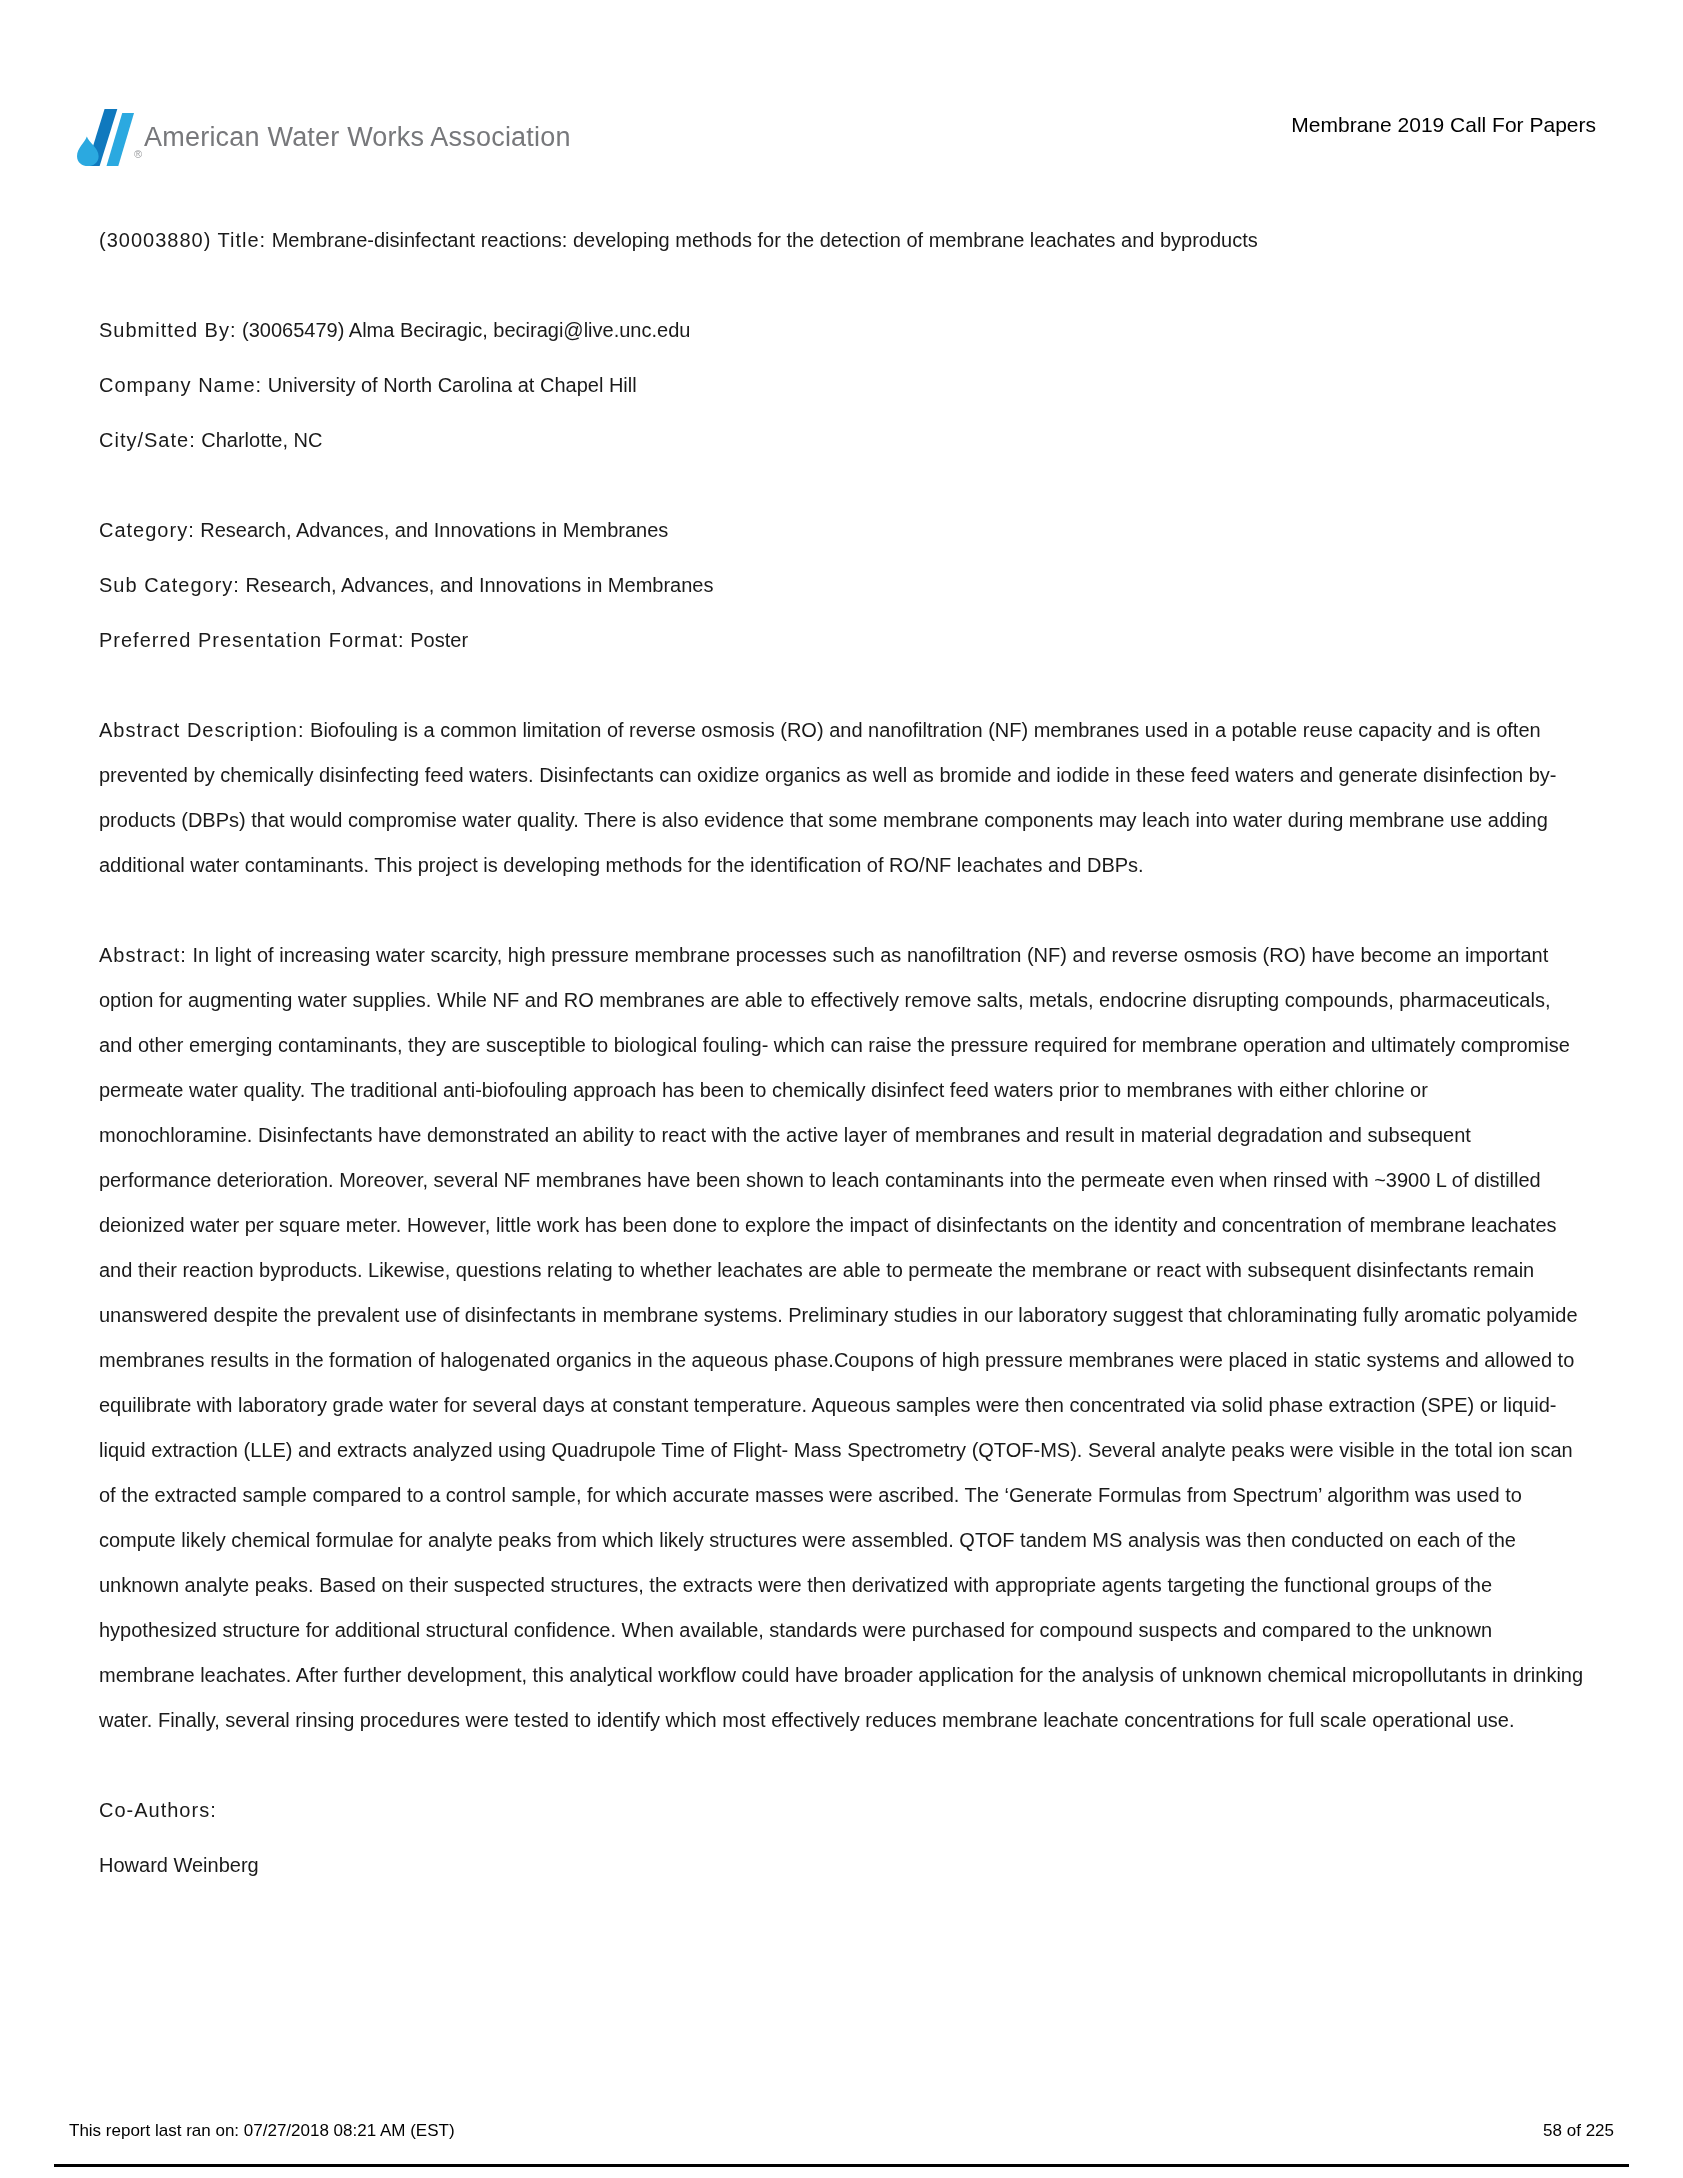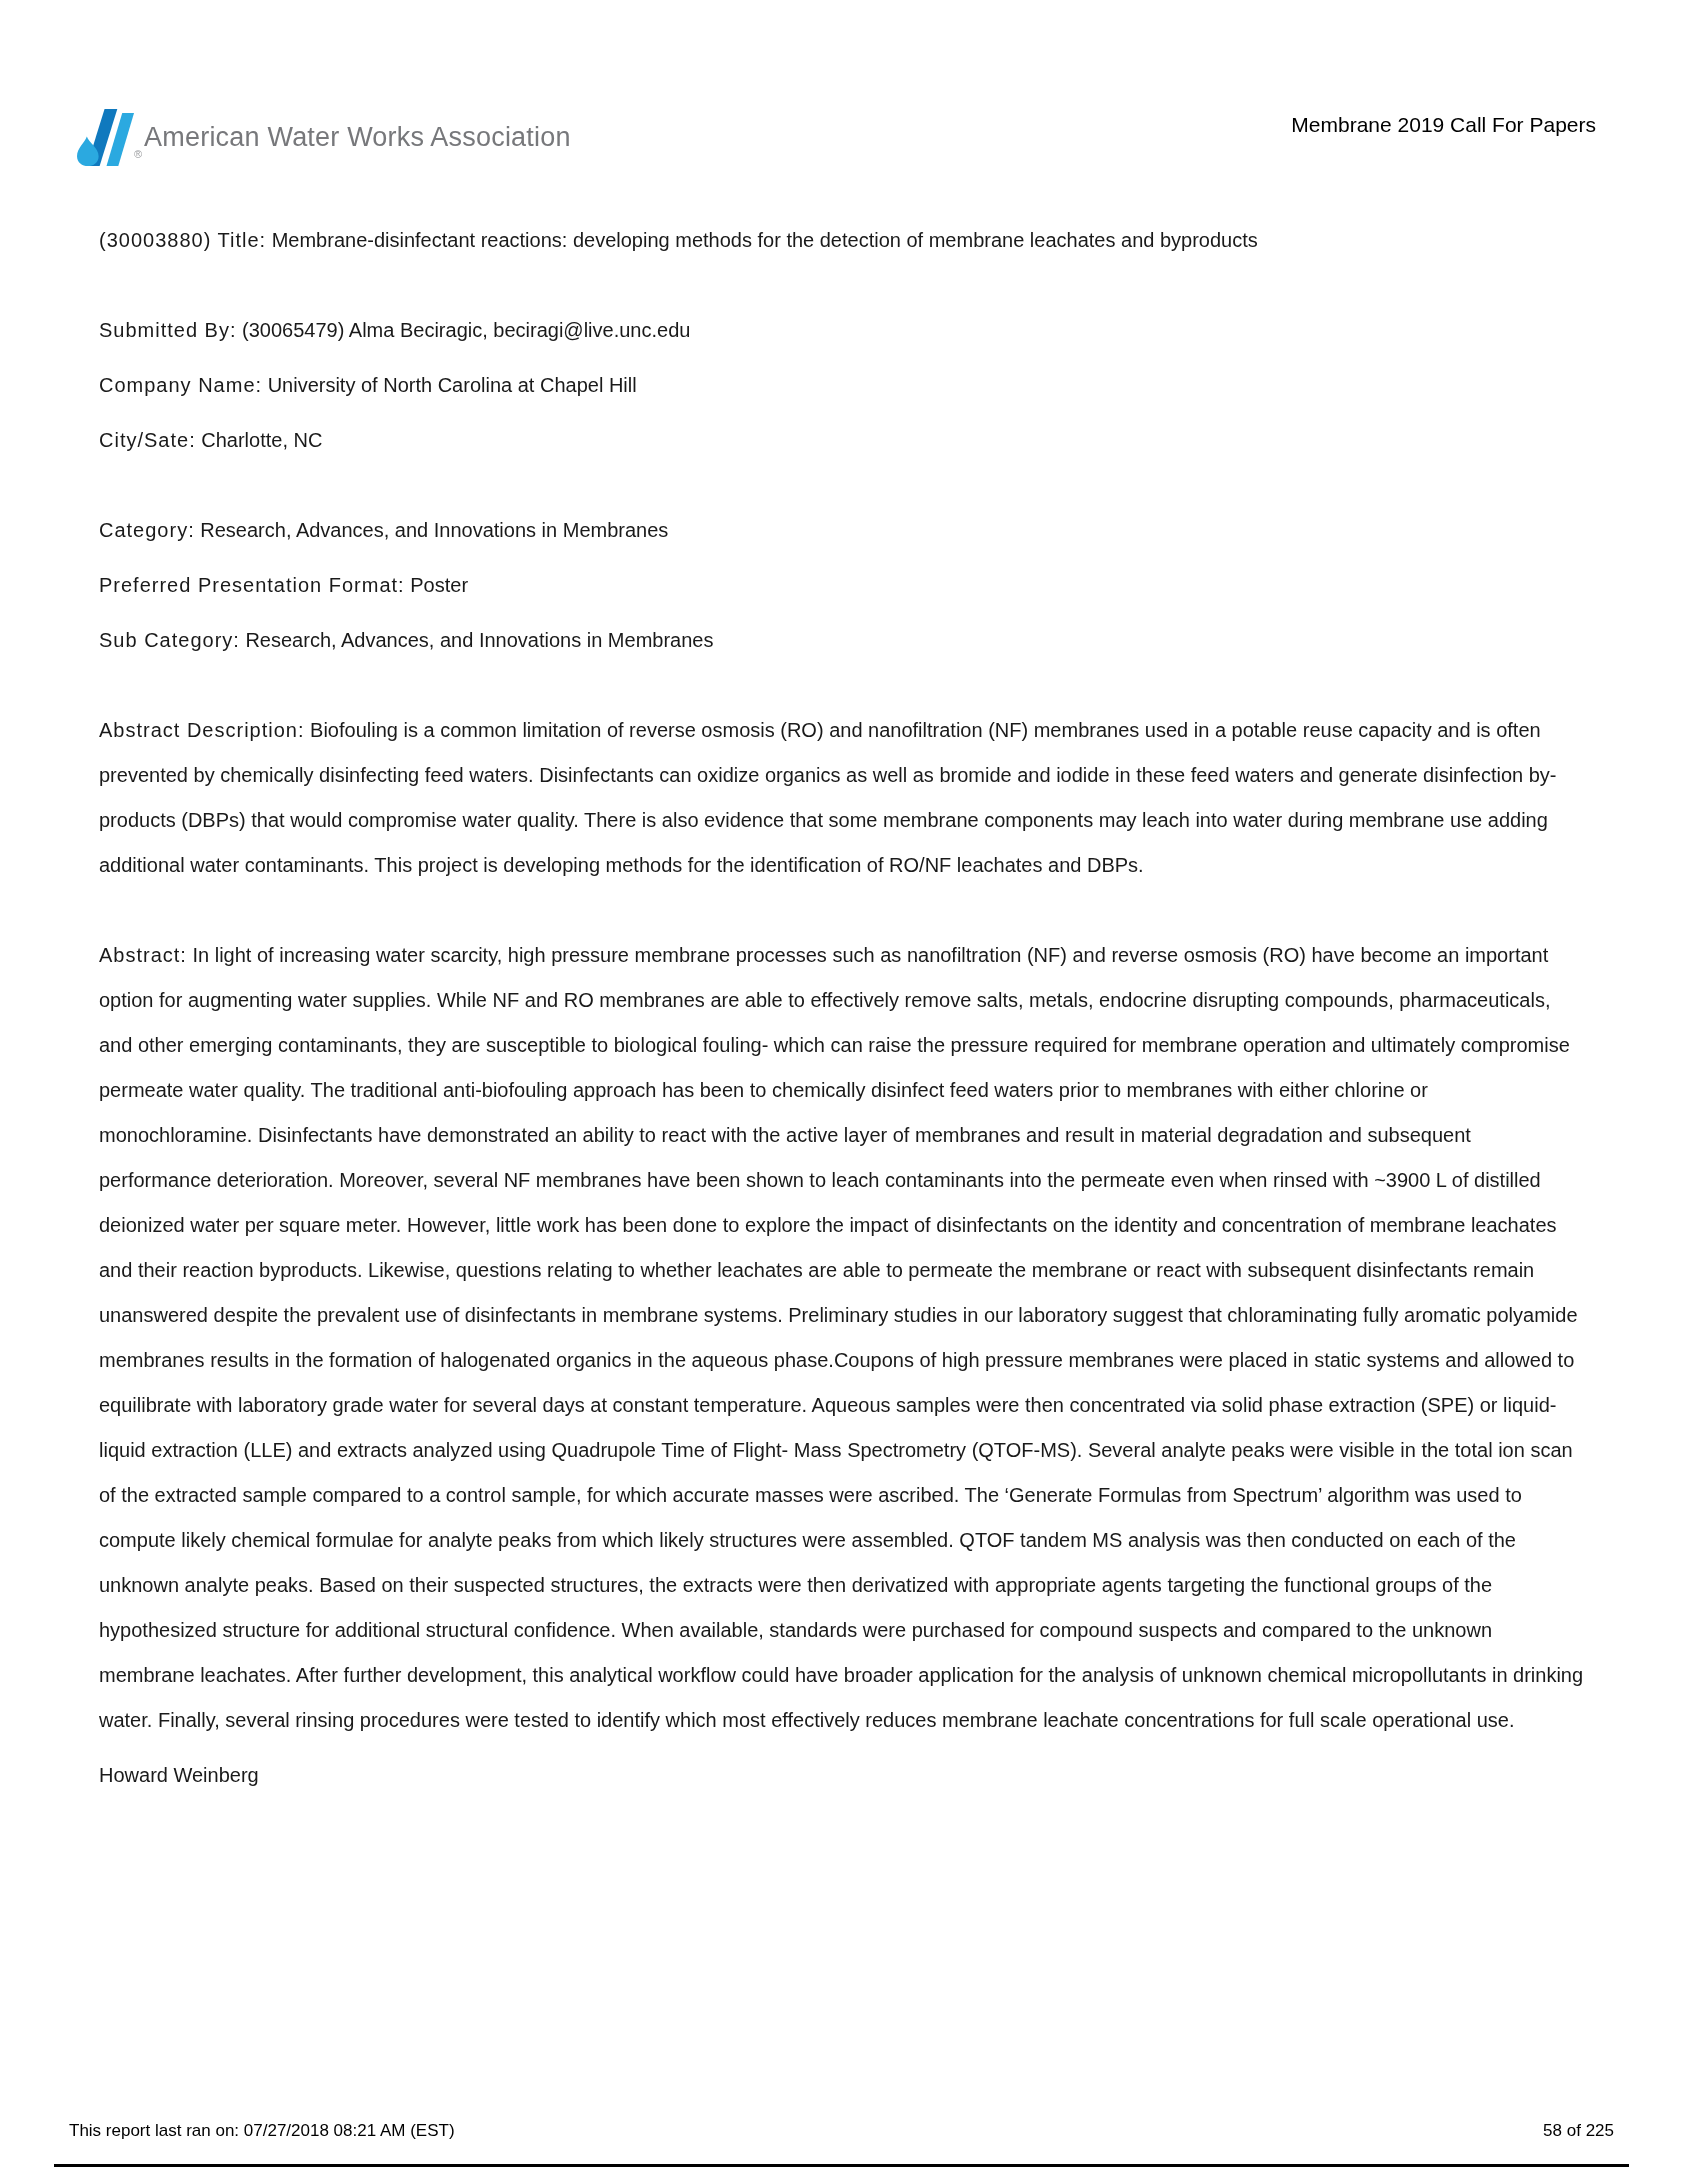--- a/index.html
+++ b/index.html
@@ -70,28 +70,29 @@
 
   <div class="content">
 
     <p><span class="label">(30003880) Title:</span> <span>Membrane-disinfectant reactions: developing methods for the detection of membrane leachates and byproducts</span></p>
 
     <p class="block"><span class="label">Submitted By:</span> <span>(30065479) Alma Beciragic, beciragi@live.unc.edu</span></p>
     <p><span class="label">Company Name:</span> <span>University of North Carolina at Chapel Hill</span></p>
     <p><span class="label">City/Sate:</span> <span>Charlotte, NC</span></p>
 
     <p class="block"><span class="label">Category:</span> <span>Research, Advances, and Innovations in Membranes</span></p>
+    <p><span class="label">Sub Category:</span> <span>Research, Advances, and Innovations in Membranes</span></p>
     <p><span class="label">Preferred Presentation Format:</span> <span>Poster</span></p>
-    <p><span class="label">Sub Category:</span> <span>Research, Advances, and Innovations in Membranes</span></p>
 
     <p class="block"><span class="label">Abstract Description:</span> <span>Biofouling is a common limitation of reverse osmosis (RO) and nanofiltration (NF) membranes used in a potable reuse capacity and is often prevented by chemically disinfecting feed waters. Disinfectants can oxidize organics as well as bromide and iodide in these feed waters and generate disinfection by-products (DBPs) that would compromise water quality. There is also evidence that some membrane components may leach into water during membrane use adding additional water contaminants. This project is developing methods for the identification of RO/NF leachates and DBPs.</span></p>
 
     <p class="block"><span class="label">Abstract:</span> <span>In light of increasing water scarcity, high pressure membrane processes such as nanofiltration (NF) and reverse osmosis (RO) have become an important option for augmenting water supplies. While NF and RO membranes are able to effectively remove salts, metals, endocrine disrupting compounds, pharmaceuticals, and other emerging contaminants, they are susceptible to biological fouling- which can raise the pressure required for membrane operation and ultimately compromise permeate water quality. The traditional anti-biofouling approach has been to chemically disinfect feed waters prior to membranes with either chlorine or monochloramine. Disinfectants have demonstrated an ability to react with the active layer of membranes and result in material degradation and subsequent performance deterioration. Moreover, several NF membranes have been shown to leach contaminants into the permeate even when rinsed with ~3900 L of distilled deionized water per square meter. However, little work has been done to explore the impact of disinfectants on the identity and concentration of membrane leachates and their reaction byproducts. Likewise, questions relating to whether leachates are able to permeate the membrane or react with subsequent disinfectants remain unanswered despite the prevalent use of disinfectants in membrane systems. Preliminary studies in our laboratory suggest that chloraminating fully aromatic polyamide membranes results in the formation of halogenated organics in the aqueous phase.Coupons of high pressure membranes were placed in static systems and allowed to equilibrate with laboratory grade water for several days at constant temperature. Aqueous samples were then concentrated via solid phase extraction (SPE) or liquid-liquid extraction (LLE) and extracts analyzed using Quadrupole Time of Flight- Mass Spectrometry (QTOF-MS). Several analyte peaks were visible in the total ion scan of the extracted sample compared to a control sample, for which accurate masses were ascribed. The ‘Generate Formulas from Spectrum’ algorithm was used to compute likely chemical formulae for analyte peaks from which likely structures were assembled. QTOF tandem MS analysis was then conducted on each of the unknown analyte peaks. Based on their suspected structures, the extracts were then derivatized with appropriate agents targeting the functional groups of the hypothesized structure for additional structural confidence. When available, standards were purchased for compound suspects and compared to the unknown membrane leachates. After further development, this analytical workflow could have broader application for the analysis of unknown chemical micropollutants in drinking water. Finally, several rinsing procedures were tested to identify which most effectively reduces membrane leachate concentrations for full scale operational use.</span></p>
 
 
+    <p class="block"><span class="label">Co-Authors:</span></p>
     <p>Howard Weinberg</p>
 
   </div>
 
   <div class="footer">
     <span>This report last ran on: 07/27/2018 08:21 AM (EST)</span>
     <span>58 of 225</span>
   </div>
   <div class="bottom-rule"></div>
 

